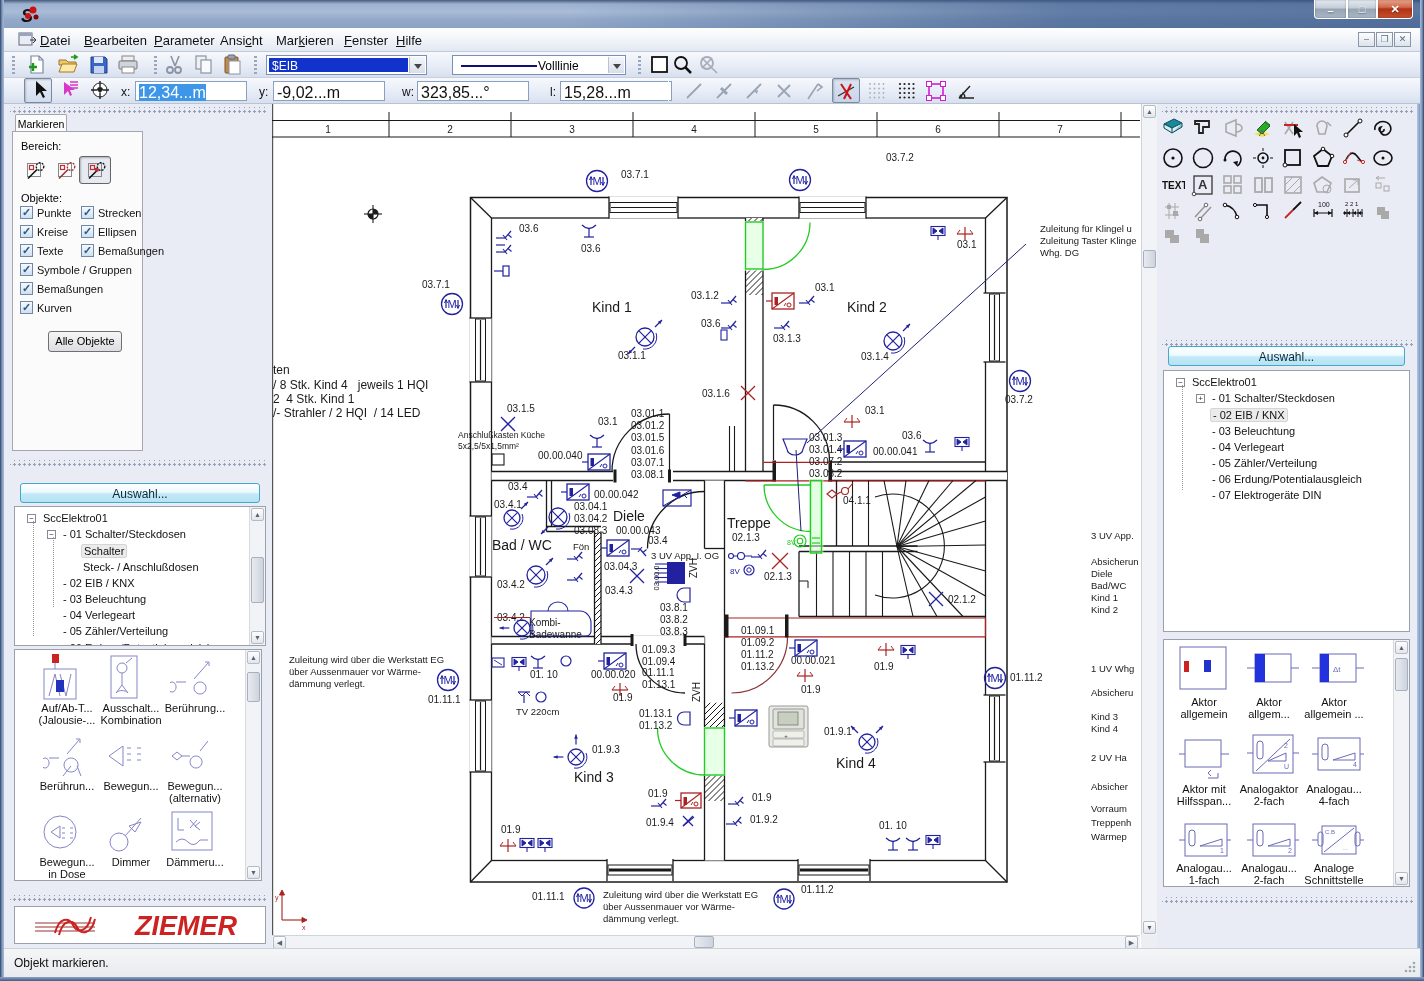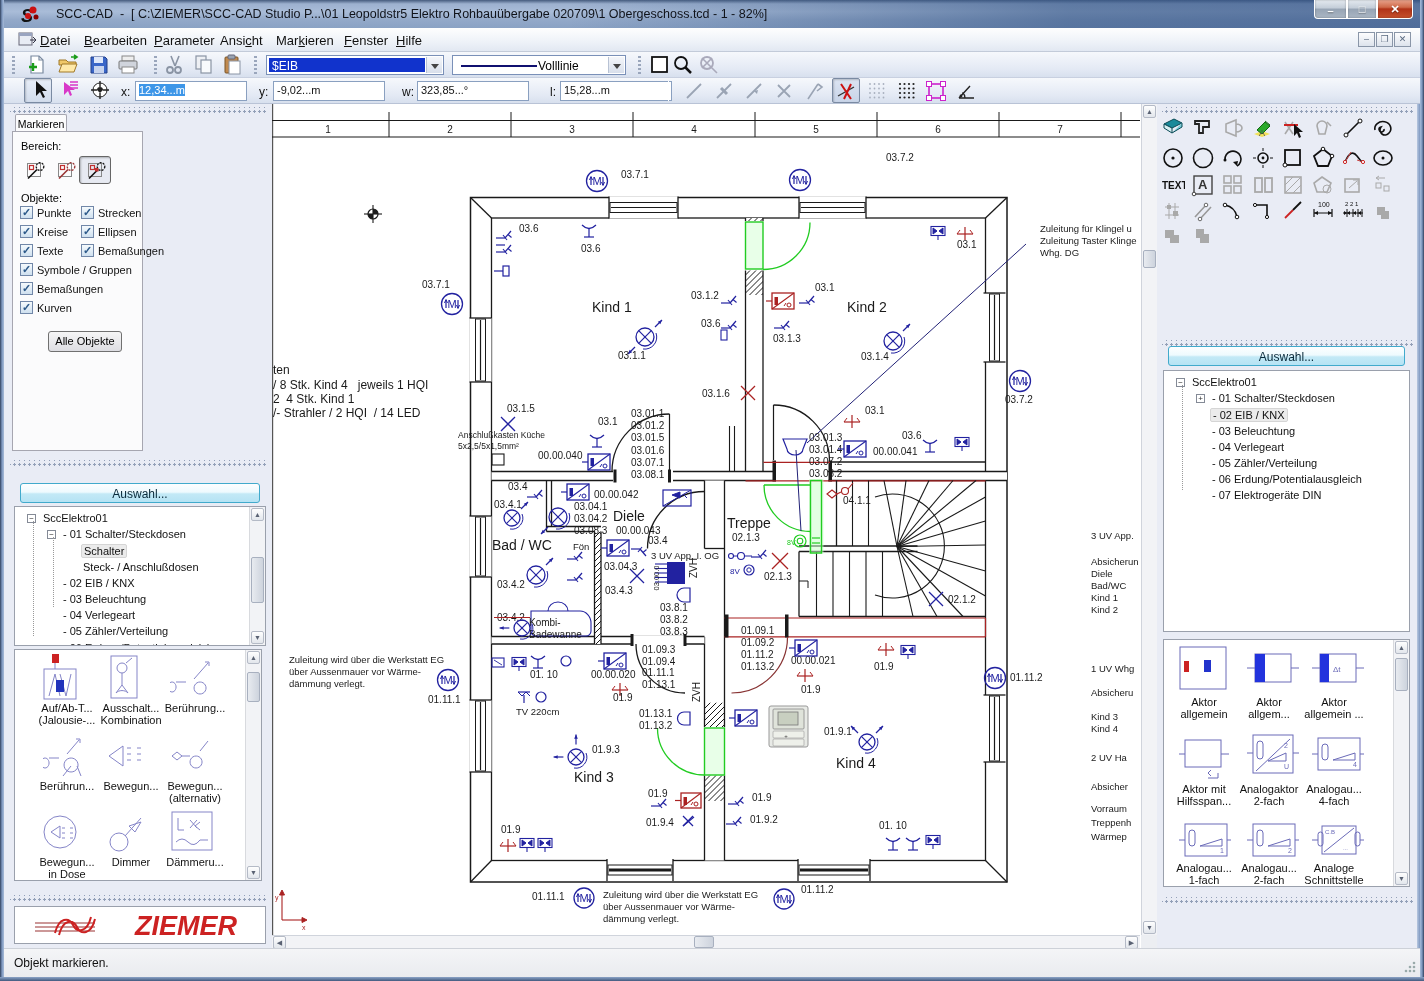--- a/index.html
+++ b/index.html
@@ -23,21 +23,21 @@
 .menu-item{position:absolute;top:5px;font-size:13px;color:#111}
 .menu-item u{text-decoration:underline}
 #mdi-icon{position:absolute;left:14px;top:3px;width:19px;height:17px}
 .mdibtn{position:absolute;top:4px;width:17px;height:15px;border:1px solid #8a96a8;background:linear-gradient(180deg,#fdfdfe,#dde3ec);color:#5a6a80;font-size:9px;text-align:center;line-height:13px}
 #toolbar1{position:absolute;left:4px;top:52px;width:1416px;height:26px;
  background:linear-gradient(180deg,#f6f8fc,#e3e9f4 70%,#d8e0ee);border-bottom:1px solid #c8d0e0}
 #toolbar2{position:absolute;left:4px;top:78px;width:1416px;height:26px;
  background:linear-gradient(180deg,#f6f8fc,#e3e9f4 70%,#d8e0ee);border-bottom:1px solid #b9c3d6}
 .tsep{position:absolute;top:3px;height:20px;width:1px;background:#b9c2d4;border-right:1px solid #fff}
 .tgrip{position:absolute;top:4px;height:18px;width:3px;background:repeating-linear-gradient(180deg,#9aa6bc 0 2px,transparent 2px 4px)}
-.field{position:absolute;top:3px;height:20px;background:#fff;border:1px solid #8aa0c0;font-size:11px;padding:2px 3px;color:#111}
+.field{position:absolute;top:3px;height:20px;background:#fff;border:1px solid #8aa0c0;font-size:16px;padding:2px 3px;color:#111}
 .flabel{position:absolute;top:7px;font-size:12px;color:#111}
 .combo{position:absolute;top:3px;height:20px;background:#fff;border:1px solid #7a90b8}
 .combo .arrowbox{position:absolute;right:1px;top:1px;bottom:1px;width:16px;background:linear-gradient(180deg,#f4f6fa,#d8dfeb);border-left:1px solid #b8c2d4}
 .arrowbox:after{content:"";position:absolute;left:4px;top:7px;border:4px solid transparent;border-top:5px solid #444}
 #leftpanel{position:absolute;left:4px;top:104px;width:268px;height:844px;background:#e9ecf5}
 .gripline{height:6px;background-image:radial-gradient(circle,#93a0b8 1.1px,rgba(0,0,0,0) 1.2px);background-size:5px 5px;background-position:2px 2px}
 #markieren-page{position:absolute;left:8px;top:27px;width:131px;height:320px;background:#fbfbfc;border:1px solid #a6a6b0}
 #markieren-tab{position:absolute;left:11px;top:10px;width:52px;height:18px;background:#fbfbfc;border:1px solid #a6a6b0;border-bottom:none;font-size:10.5px;text-align:center;padding-top:3px;border-radius:2px 2px 0 0}
 .bereich-btn{position:absolute;width:34px;height:26px;border:1px solid #b0b4c0;border-radius:3px;background:#f6f7fa}
 .bereich-btn.pressed{border:1px solid #666;background:#e7eaf2;box-shadow:inset 1px 1px 2px rgba(0,0,0,.25)}
@@ -67,21 +67,20 @@
 </style></head>
 <body>
 <div id="titlebar">
     <div class="grad2"></div>
 <svg style="position:absolute;left:20px;top:4px" width="26" height="22">
  <text x="1" y="18" font-size="18" font-weight="bold" font-style="italic" fill="#111">S</text>
  <circle cx="13" cy="6" r="3.5" fill="#cc1111"></circle>
       <circle cx="8" cy="12" r="3" fill="#cc1111"></circle>
       <circle cx="16" cy="13" r="2.5" fill="#880000"></circle>
 </svg>
-<div id="title-text">SCC-CAD&nbsp; -&nbsp; [ C:\ZIEMER\SCC-CAD Studio P...\01 Leopoldstr5 Elektro Rohbauübergabe 020709\1 Obergeschoss.tcd - 1 - 82%]</div>
 <div class="winbtn" id="btn-min">
       <div class="winglyph" style="top:5px">–</div>
     </div>
 <div class="winbtn" id="btn-max">
       <div class="winglyph">□</div>
     </div>
 <div class="winbtn" id="btn-close">
       <div class="winglyph">✕</div>
     </div>
 </div>
@@ -133,21 +132,21 @@
     </svg>
     <svg style="position:absolute;left:189px;top:2px" width="22" height="22">
       <rect x="3" y="2" width="10" height="13" fill="#eef0f4" stroke="#8a94a4" stroke-width="1.2"></rect>
       <rect x="8" y="6" width="10" height="13" fill="#f8fafc" stroke="#8a94a4" stroke-width="1.2"></rect>
     </svg>
     <svg style="position:absolute;left:218px;top:2px" width="22" height="22">
       <rect x="3" y="3" width="13" height="16" rx="1" fill="#c08a50" stroke="#7a5526"></rect>
       <rect x="6" y="1" width="7" height="4" rx="1" fill="#9aa4b2" stroke="#667"></rect>
       <rect x="7" y="7" width="11" height="13" fill="#fff" stroke="#8a94a4"></rect>
     </svg>
-<div class="combo" style="left:262px;width:178px">
+<div class="combo" style="left:262px;width:161px">
       <div style="position:absolute;left:2px;top:2px;right:18px;bottom:2px;background:#1133cc;color:#fff;font-size:12px;padding:1px 3px">$EIB</div>
       <div class="arrowbox"></div>
     </div>
 <div class="combo" style="left:448px;width:174px">
       <svg width="100" height="18" style="position:absolute;left:6px;top:1px">
         <line x1="2" y1="9" x2="78" y2="9" stroke="#101070" stroke-width="2"></line>
       </svg>
       <div style="position:absolute;left:85px;top:3px;font-size:12px">Volllinie</div>
       <div class="arrowbox"></div>
     </div>

